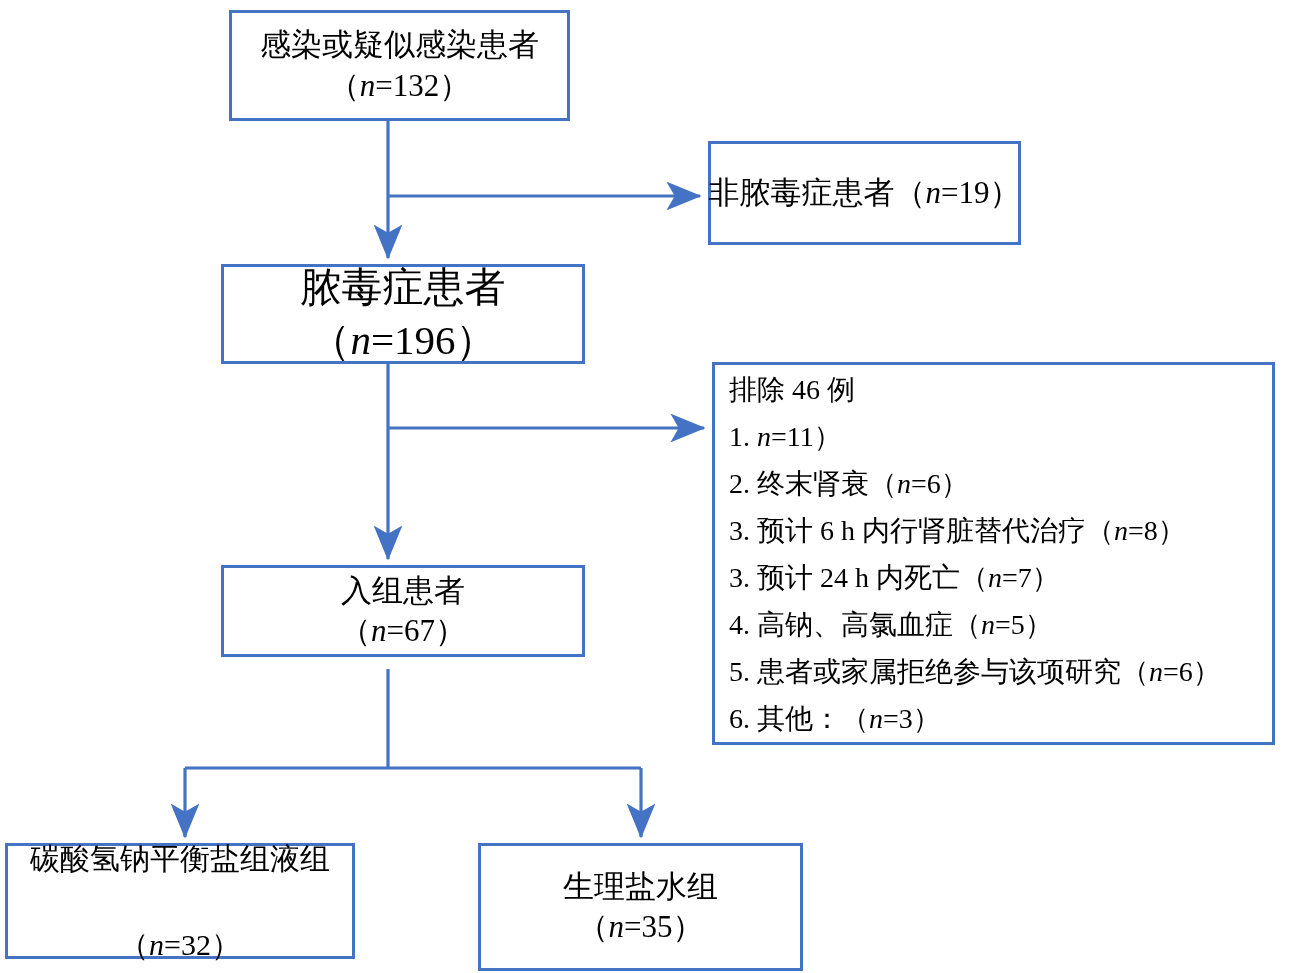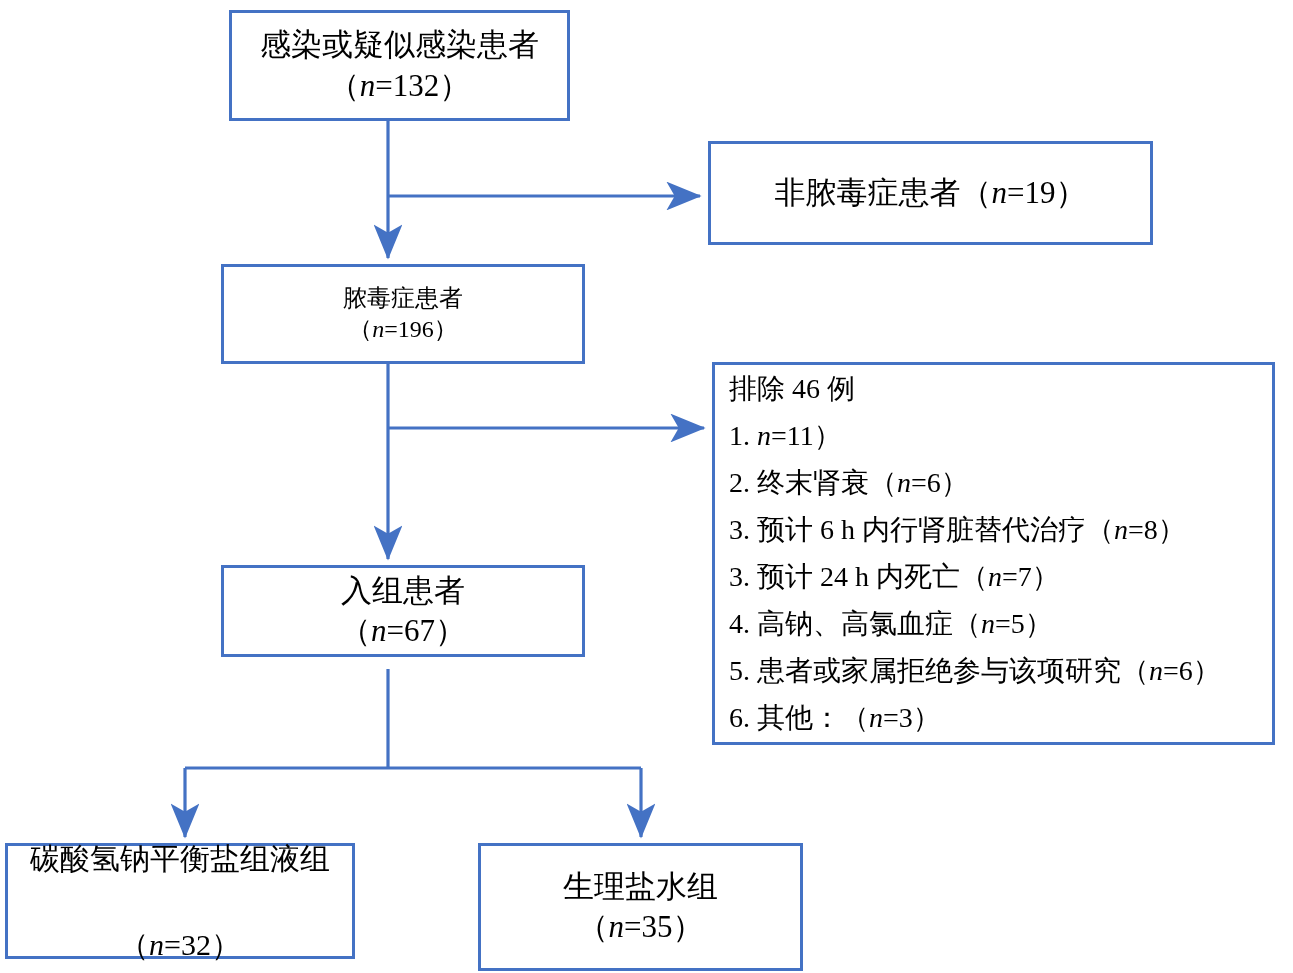--- a/index.html
+++ b/index.html
@@ -38,30 +38,30 @@
     justify-content: center;
     color: #000000;
     line-height: 1.30;
   }
   .node .line {
     white-space: nowrap;
     text-align: center;
   }
   
   #node-infected   { left: 229px; top: 10px;  width: 341px; height: 111px; font-size: 31px; }
-  #node-nonsepsis  { left: 708px; top: 141px; width: 445px; height: 104px; font-size: 31px; }
-  #node-sepsis     { left: 221px; top: 264px; width: 364px; height: 100px; font-size: 24px; }
+  #node-nonsepsis  { left: 708px; top: 141px; width: 313px; height: 104px; font-size: 31px; }
+  #node-sepsis     { left: 221px; top: 264px; width: 364px; height: 100px; font-size: 41px; }
   #node-enrolled   { left: 221px; top: 565px; width: 364px; height: 92px; font-size: 31px; }
   #node-bicarb     { left: 5px;   top: 843px; width: 350px; height: 116px; font-size: 30px; gap: 47px; }
   #node-saline     { left: 478px; top: 843px; width: 325px; height: 128px; font-size: 31px; }
 
   #node-excluded {
     left: 712px; top: 362px; width: 563px; height: 383px;
     align-items: flex-start;
-    justify-content: center;
+    justify-content: flex-end;
     padding: 0 0 0 14px;
     font-size: 28px;
     line-height: 1.0;
   }
   #node-excluded .exc-line {
     white-space: nowrap;
     text-align: left;
     height: 47px;
     display: flex;
     align-items: center;

